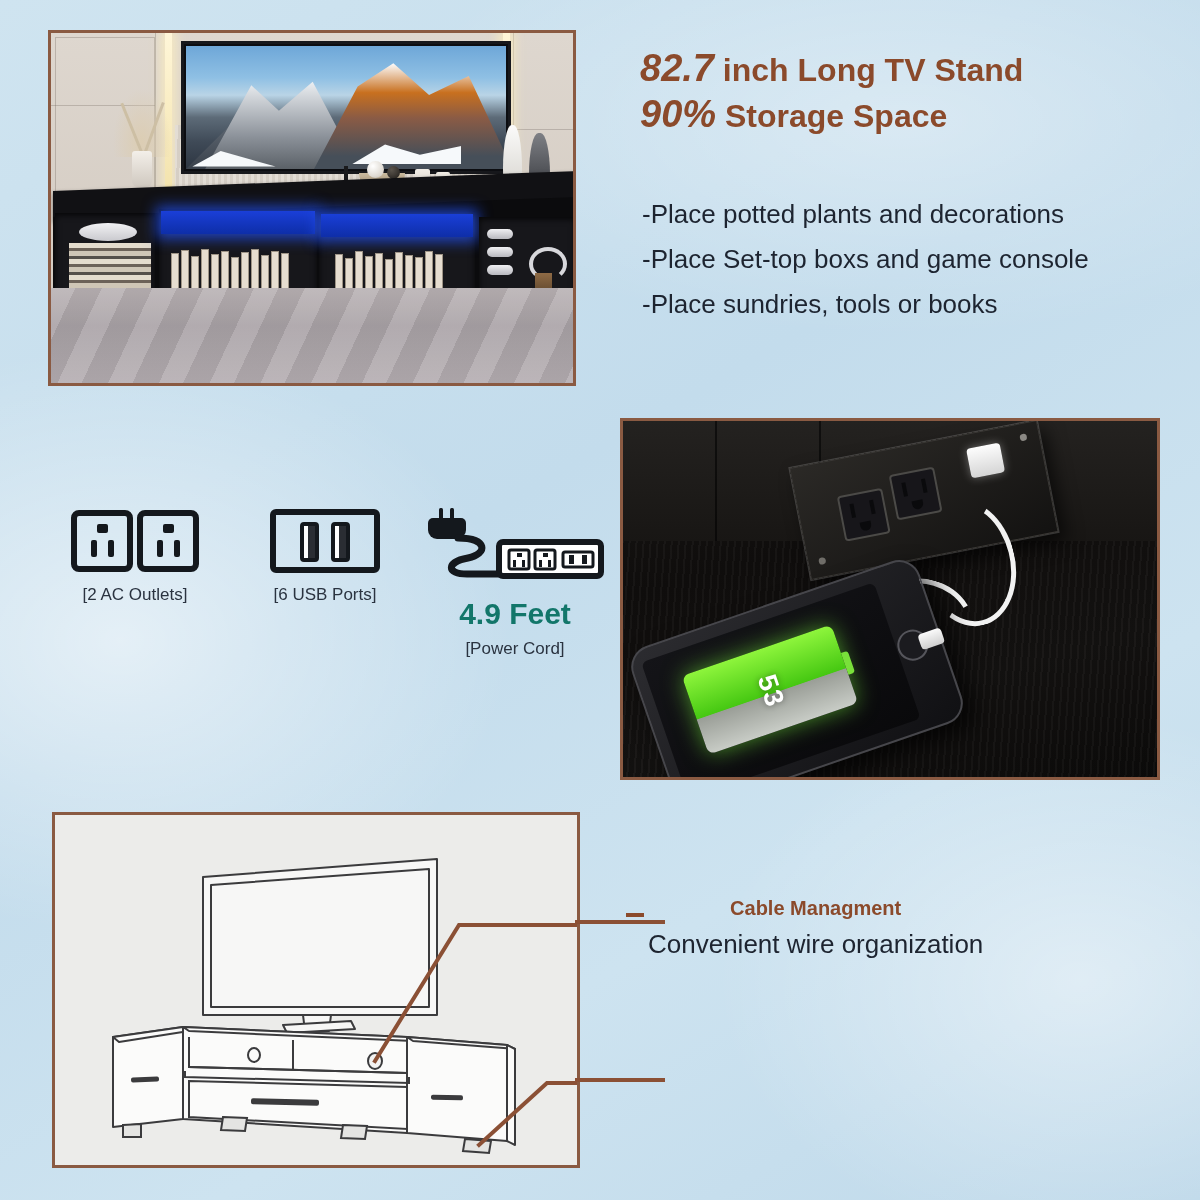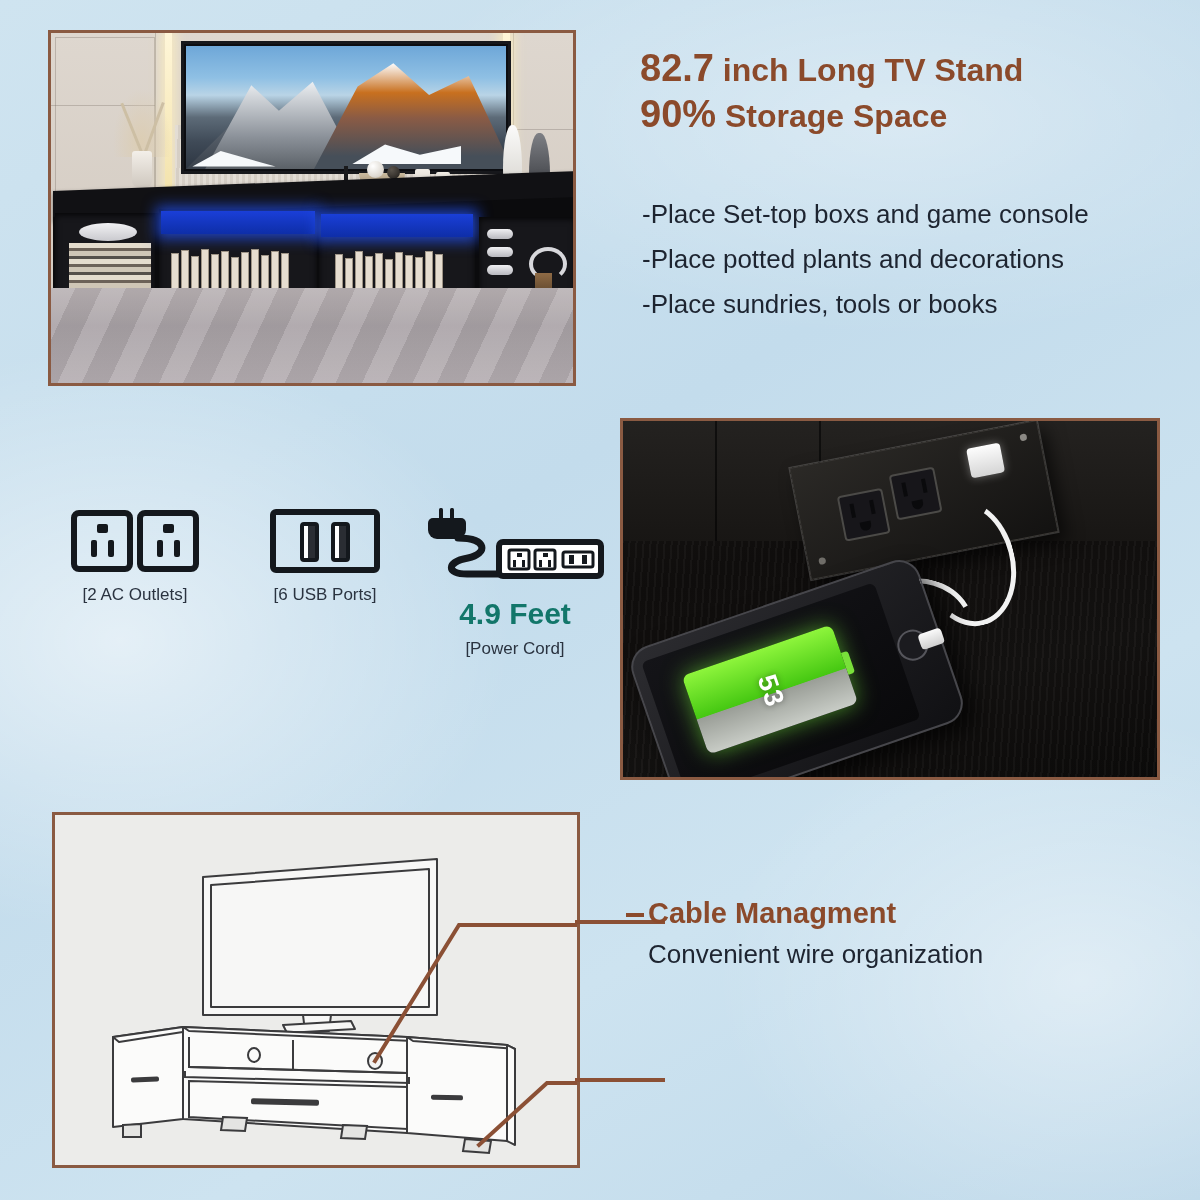--- a/index.html
+++ b/index.html
@@ -117,35 +117,35 @@
     color:#ffffff;font-size:27px;font-weight:bold;letter-spacing:1px;text-shadow:0 0 6px rgba(0,0,0,.4);}
   .home-btn{position:absolute;right:12px;top:50%;transform:translateY(-50%);
     width:27px;height:27px;border-radius:50%;border:2px solid #55555b;background:#1b1b1f;}
 
   
   #panel-drawing{left:52px;top:812px;width:528px;height:356px;background:#ececea;}
 
   
   .headline{position:absolute;left:640px;top:46px;width:540px;color:#8b4a2b;line-height:1.2;}
   .headline .l{display:block;font-weight:bold;}
-  .headline .big{font-size:38px;}
+  .headline .big{font-size:38px;font-style:italic;}
   .headline .small{font-size:32px;font-weight:bold;}
   .bullets{position:absolute;left:642px;top:192px;width:548px;color:#1d2430;}
   .bullets div{font-size:26px;line-height:1.74;white-space:nowrap;}
 
   
   #specs{position:absolute;left:40px;top:505px;width:560px;height:165px;}
   .spec{position:absolute;top:0;text-align:center;}
   .spec-icon{height:72px;display:flex;align-items:center;justify-content:center;}
   .spec-val{font-size:30px;font-weight:bold;color:#12766a;margin-top:20px;}
   .spec-sub{font-size:17px;color:#2a3340;margin-top:8px;}
 
   
   .callout{position:absolute;}
-  .callout .title{font-size:29px;font-weight:bold;color:#8b4a2b;white-space:nowrap;}
+  .callout .title{font-size:20px;font-weight:bold;color:#8b4a2b;white-space:nowrap;text-align:center;}
   .callout .desc{font-size:26px;color:#1d2430;margin-top:9px;white-space:nowrap;}
   .callout .dash{position:absolute;left:-22px;top:16px;width:18px;height:4px;background:#8b4a2b;}
 
   svg{display:block;}
 </style>
 </head>
 <body>
 
 <div id="page">
 
@@ -242,22 +242,22 @@
   <div class="headline">
     <span class="l">
       <span class="big">82.7</span><span class="small"> inch Long TV Stand</span>
     </span>
     <span class="l">
       <span class="big">90%</span><span class="small"> Storage Space</span>
     </span>
   </div>
 
   <div class="bullets">
+    <div>-Place potted plants and decorations</div>
     <div>-Place Set-top boxs and game console</div>
-    <div>-Place potted plants and decorations</div>
     <div>-Place sundries, tools or books</div>
   </div>
 
   <div id="specs">
 
     <div class="spec" style="left:0;width:190px;">
       <div class="spec-icon">
         <svg width="132" height="66" viewBox="0 0 132 66">
           <g fill="none" stroke="#14181d" stroke-width="6">
             <rect x="5" y="5" width="56" height="56" rx="5"></rect>

